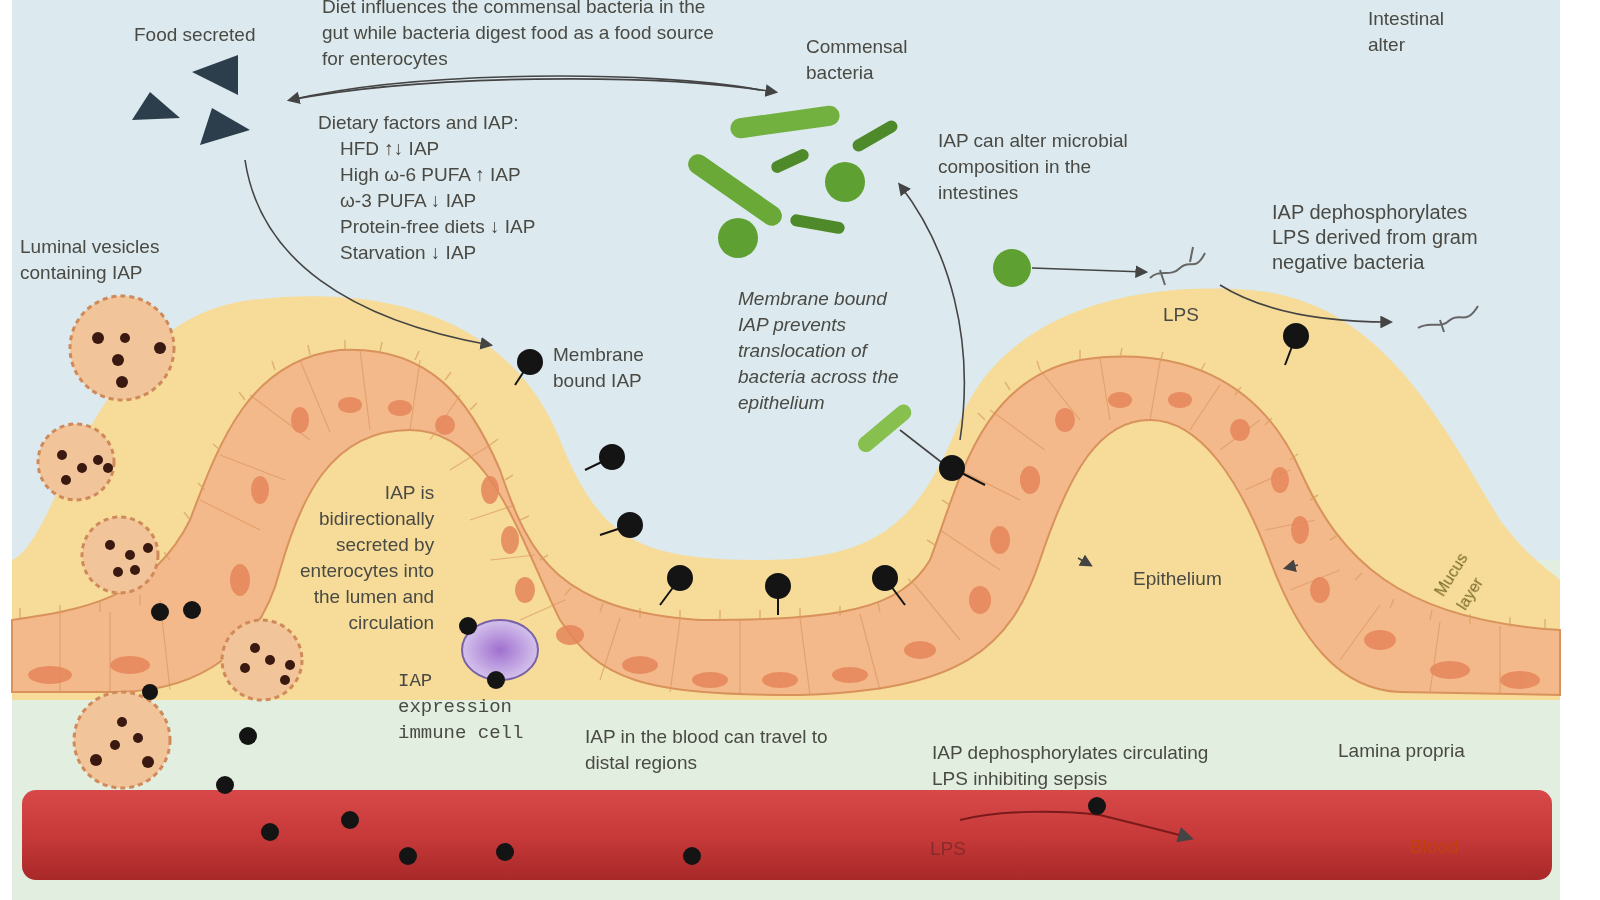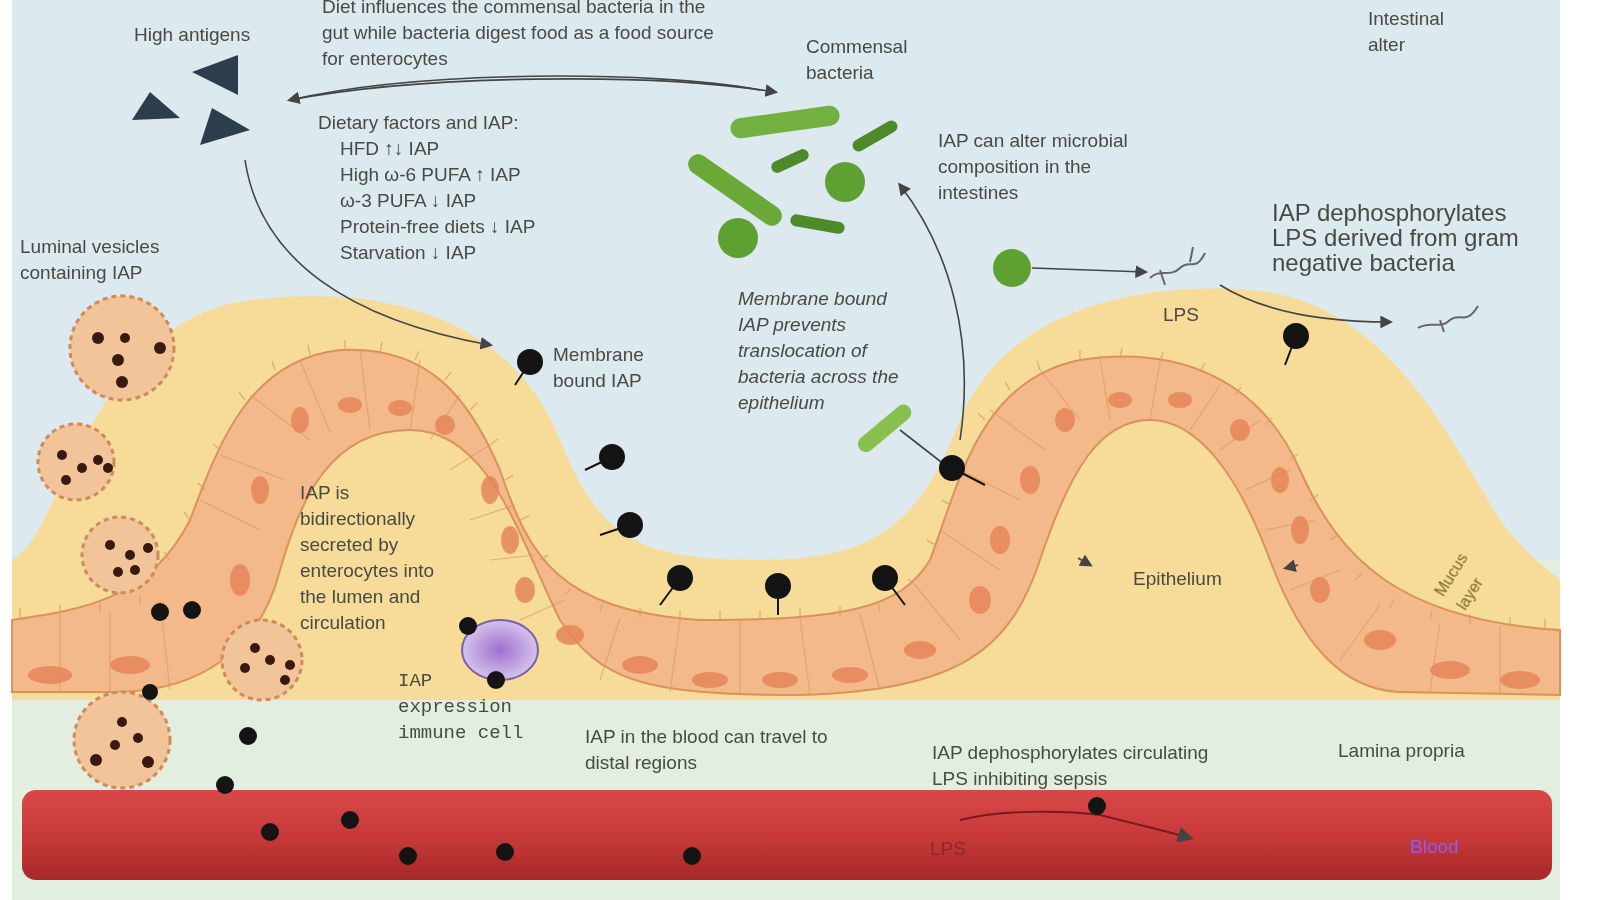--- a/index.html
+++ b/index.html
@@ -1,19 +1,19 @@
 <!DOCTYPE html>
 <html><head>
 <meta charset="utf-8">
 <style>
   html,body{margin:0;padding:0;background:#ffffff;}
   body{width:1600px;height:900px;overflow:hidden;position:relative;font-family:"Liberation Sans",sans-serif;}
   #diagram{position:absolute;left:0;top:0;width:1600px;height:900px;}
   .lbl{position:absolute;color:#4a4a44;font-size:19px;line-height:26px;white-space:pre-line;font-family:"Liberation Sans",sans-serif;filter:blur(0.4px);}
-  .lbl.small{font-size:24px;line-height:25px;}
+  .lbl.small{font-size:20px;line-height:25px;}
   .rot{transform:rotate(-58deg);transform-origin:left top;color:#7a6a2a;font-size:16px;}
 </style>
 </head>
 <body>
 
 <svg id="diagram" viewBox="0 0 1600 900" xmlns="http://www.w3.org/2000/svg">
   <defs>
     <marker id="arrowhead" markerWidth="8" markerHeight="8" refX="6" refY="4" orient="auto">
       <path d="M0,0 L8,4 L0,8 z" fill="#444"></path>
     </marker>
@@ -206,21 +206,21 @@
 
   <g>
     <ellipse cx="500" cy="650" rx="38" ry="30" fill="url(#immuneGrad)" stroke="#7a62a8" stroke-width="2"></ellipse>
     <circle cx="468" cy="626" r="9" fill="#141414"></circle>
     <circle cx="496" cy="680" r="9" fill="#141414"></circle>
   </g>
 </svg>
 
 <div class="lbl" style="left:1368px;top:6px;">Intestinal
 alter</div>
-<div class="lbl" style="left:134px;top:22px;">High antigens</div>
+<div class="lbl" style="left:134px;top:22px;">Food secreted</div>
 <div class="lbl" style="left:322px;top:-6px;">Diet influences the commensal bacteria in the
 gut while bacteria digest food as a food source
 for enterocytes</div>
 <div class="lbl" style="left:806px;top:34px;">Commensal
 bacteria</div>
 <div class="lbl" style="left:318px;top:110px;">Dietary factors and IAP:</div>
 <div class="lbl" style="left:340px;top:136px;">HFD ↑↓ IAP
 High ω-6 PUFA ↑ IAP
 ω-3 PUFA ↓ IAP
 Protein-free diets ↓ IAP
@@ -236,29 +236,29 @@
 <div class="lbl" style="left:553px;top:342px;">Membrane
 bound IAP</div>
 <div class="lbl" style="left:738px;top:286px;font-style:italic;">Membrane bound
 IAP prevents
 translocation of
 bacteria across the
 epithelium</div>
 <div class="lbl" style="left:1163px;top:302px;">LPS</div>
 <div class="lbl rot" style="left:1428px;top:588px;">Mucus
 layer</div>
-<div class="lbl" style="left:300px;top:480px;">IAP is
+<div class="lbl" style="left:300px;top:480px;text-align:right;">IAP is
 bidirectionally
 secreted by
 enterocytes into
 the lumen and
 circulation</div>
 <div class="lbl" style="left:398px;top:668px;font-family:Liberation Mono, monospace;">IAP
 expression
 immune cell</div>
 <div class="lbl" style="left:1133px;top:566px;">Epithelium</div>
 <div class="lbl" style="left:585px;top:724px;">IAP in the blood can travel to
 distal regions</div>
 <div class="lbl" style="left:918px;top:740px;margin-left:14px;">IAP dephosphorylates circulating
 LPS inhibiting sepsis</div>
 <div class="lbl" style="left:1338px;top:738px;">Lamina propria</div>
 <div class="lbl" style="left:930px;top:836px;color:#8a2a2a;">LPS</div>
-<div class="lbl" style="left:1410px;top:834px;color:#8b5cf6;">Blood</div>
+<div class="lbl" style="left:1410px;top:834px;color:#c2410c;">Blood</div>
 
 </body></html>

